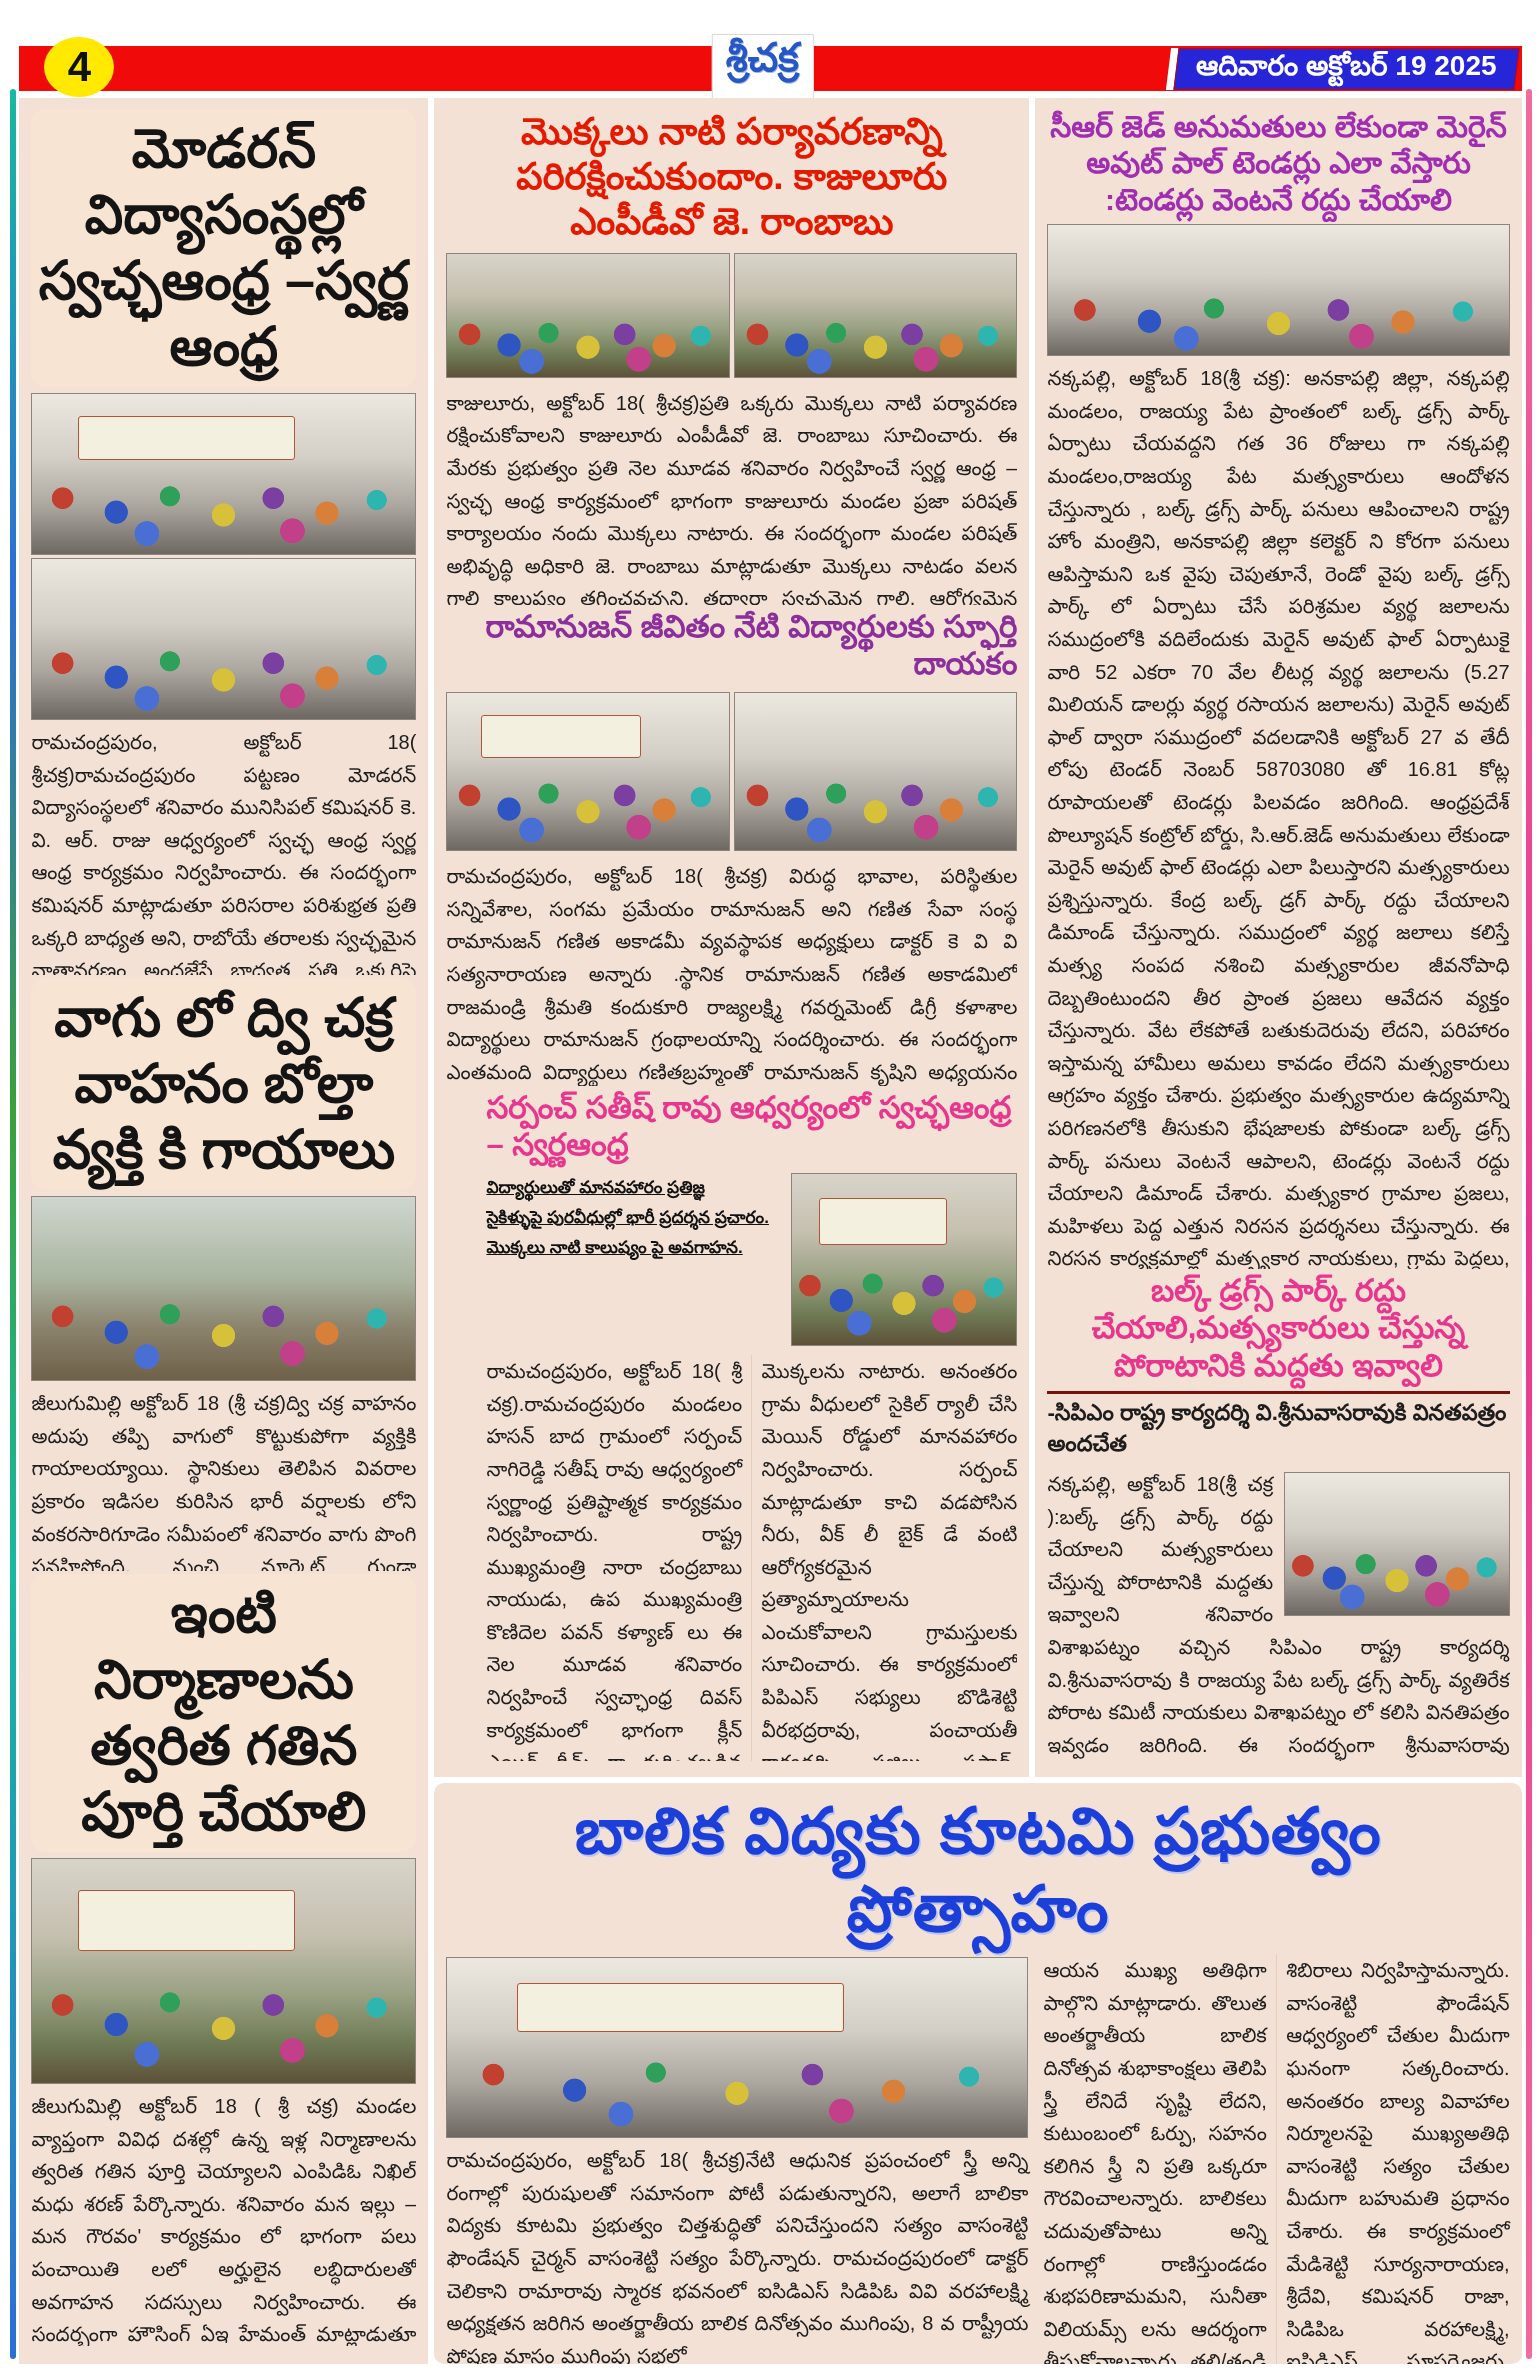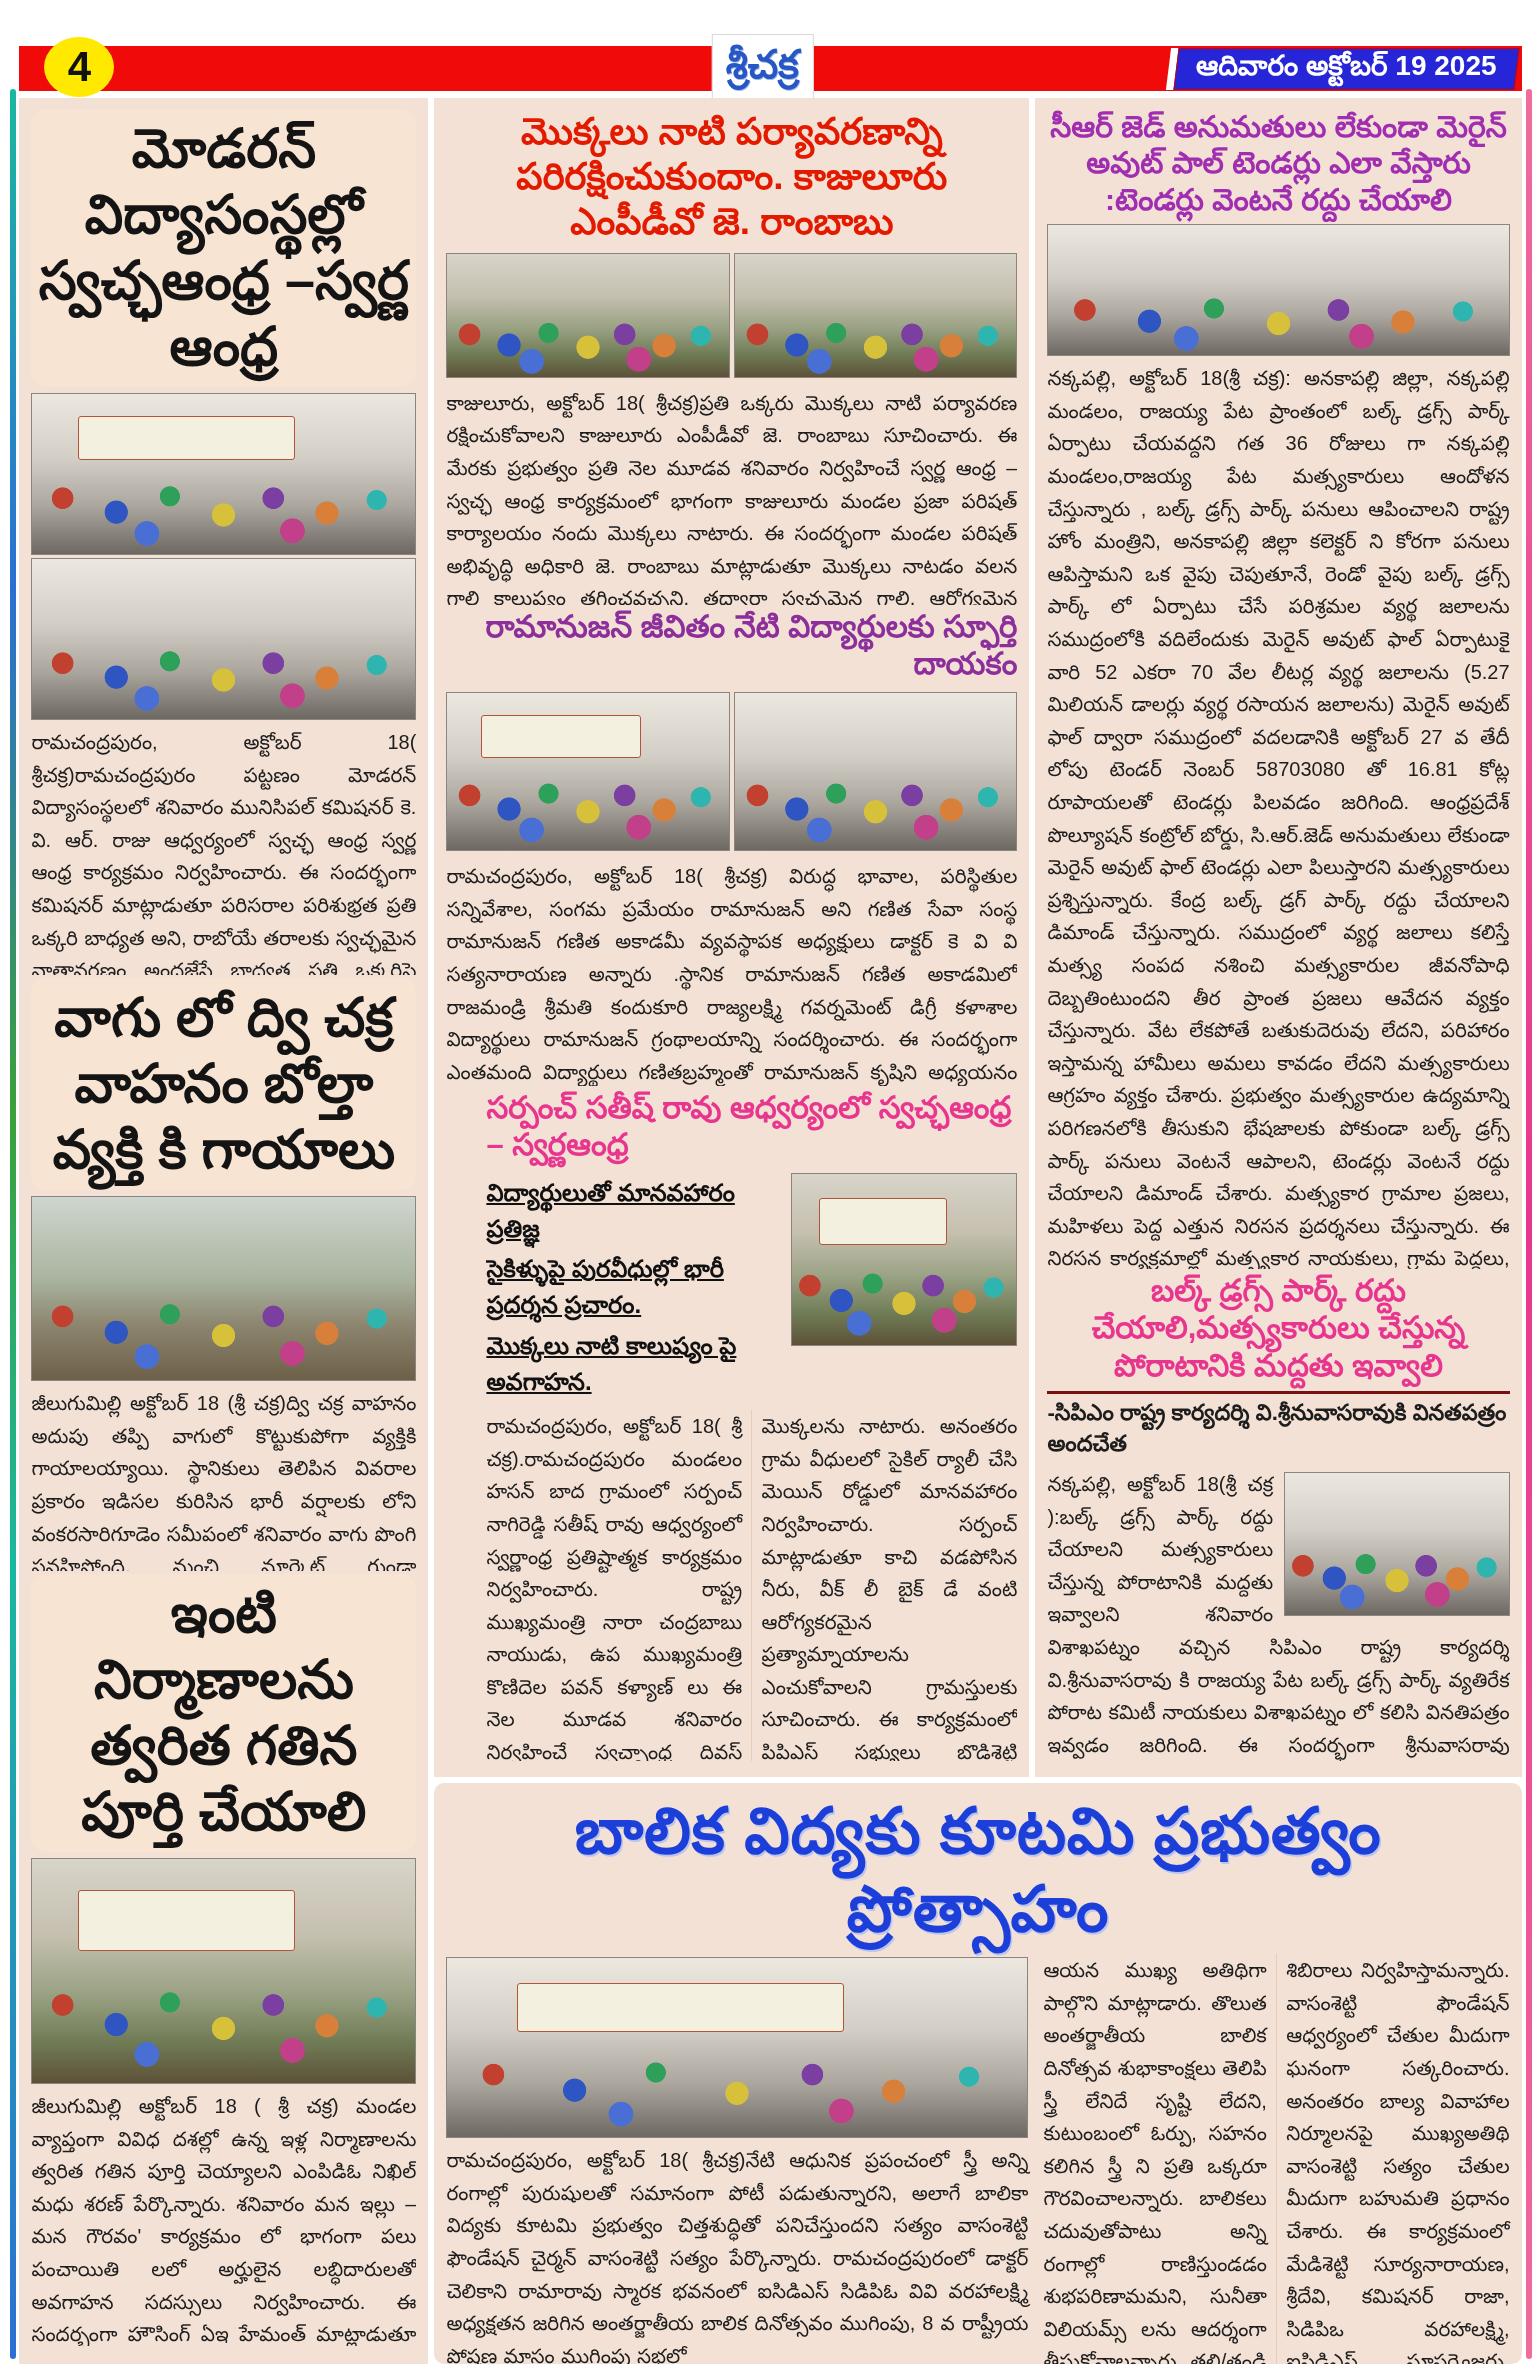--- a/index.html
+++ b/index.html
@@ -9,21 +9,21 @@
   .edge-left{left:10.4px;background:linear-gradient(180deg,#19b8a0 0%,#2b6fd4 22%,#3aa13a 45%,#19b8a0 65%,#2b6fd4 100%);}
   .edge-right{right:9px;background:linear-gradient(180deg,#f06c9a 0%,#e8368f 50%,#f06c9a 100%);}
 
   
   .header{position:absolute;top:46px;left:19.4px;right:19.4px;height:45px;background:#f00a0a;
           display:flex;align-items:center;}
   .pagenum{position:absolute;left:25px;top:-9px;width:70px;height:60px;background:#ffe900;
            border-radius:50%;display:flex;align-items:center;justify-content:center;
            font-size:42px;font-weight:bold;color:#111;}
   .masthead{position:absolute;left:50%;transform:translateX(-58%);top:-12px;height:69px;padding:0 13.4px;
-            background:#ffffff;border:1.5px solid #d8d8d8;display:flex;align-items:center;justify-content:center;}
+            background:#ffffff;border:1.5px solid #d8d8d8;display:flex;justify-content:center;}
   .masthead-text{font-size:40px;font-weight:bold;color:#2757c4;text-shadow:0.7px 0.7px 0 #9db8e8;}
   .datebox{position:absolute;right:4.5px;top:1.5px;height:40px;padding:0 19.4px;background:#2626d8;
            border:1.5px solid #c00;transform:skewX(-7deg);display:flex;align-items:center;box-shadow:-7.5px 0 0 #ffffff;}
   .date-text{transform:skewX(7deg);color:#ffffff;font-weight:bold;font-size:28px;white-space:nowrap;}
 
   
   .content{position:absolute;top:98px;left:19.4px;right:19.4px;bottom:13.4px;background:#ffffff;
            display:grid;grid-template-columns:409px 595px 1fr;grid-template-rows:1679px auto;gap:6px;}
   .col{background:#f3e1d5;padding:7.5px 12px;overflow:hidden;}
   .col-left{grid-row:1/3;}
@@ -31,21 +31,21 @@
   article{display:block;overflow:hidden;}
 
   
   .h{margin:3px 0 6px 0;text-align:center;font-weight:bold;line-height:1.22;}
   .hl-black{font-size:54px;color:#141414;background:#f7e4d2;border-radius:15px;padding:7.5px 4.5px;}
   .hl-red{font-size:37px;color:#e41a00;}
   .hl-purple{font-size:30px;color:#a12db0;}
   .hl-magenta{font-size:31px;color:#8c2f9b;text-align:right;padding-left:15px;}
   .hl-pink{font-size:31px;color:#e8368f;text-align:left;}
   .hl-bigblue{font-size:64px;color:#1d3fd9;letter-spacing:0.7px;text-shadow:1.5px 1.5px 0 #b9c4ef;}
-  .subhead{font-size:24px;font-weight:bold;color:#111;text-decoration:underline;margin:4.5px 0;line-height:1.5;text-align:left;}
+  .subhead{font-size:17px;font-weight:bold;color:#111;text-decoration:underline;margin:4.5px 0;line-height:1.5;text-align:left;}
   .byline{font-size:22.4px;font-weight:bold;color:#1d1d1d;border-top:3.7px solid #7a0f0f;padding-top:6px;margin:1.5px 0 6px 0;}
 
   
   .bodytext{font-size:20px;line-height:1.63;text-align:justify;margin:6px 0;word-spacing:0.7px;}
   .twocol{column-count:2;column-gap:19.4px;column-rule:0.7px solid #e6cdbc;}
 
   
   .photo{position:relative;border:0.7px solid #8a857e;margin:3px 0;overflow:hidden;
          background-image:linear-gradient(180deg,#d8d4c9 0%,#c4bfae 35%,#9aa284 60%,#6f7b55 82%,#5d5138 100%);}
   .photo::after{content:"";position:absolute;left:0;right:0;top:42%;bottom:0;

